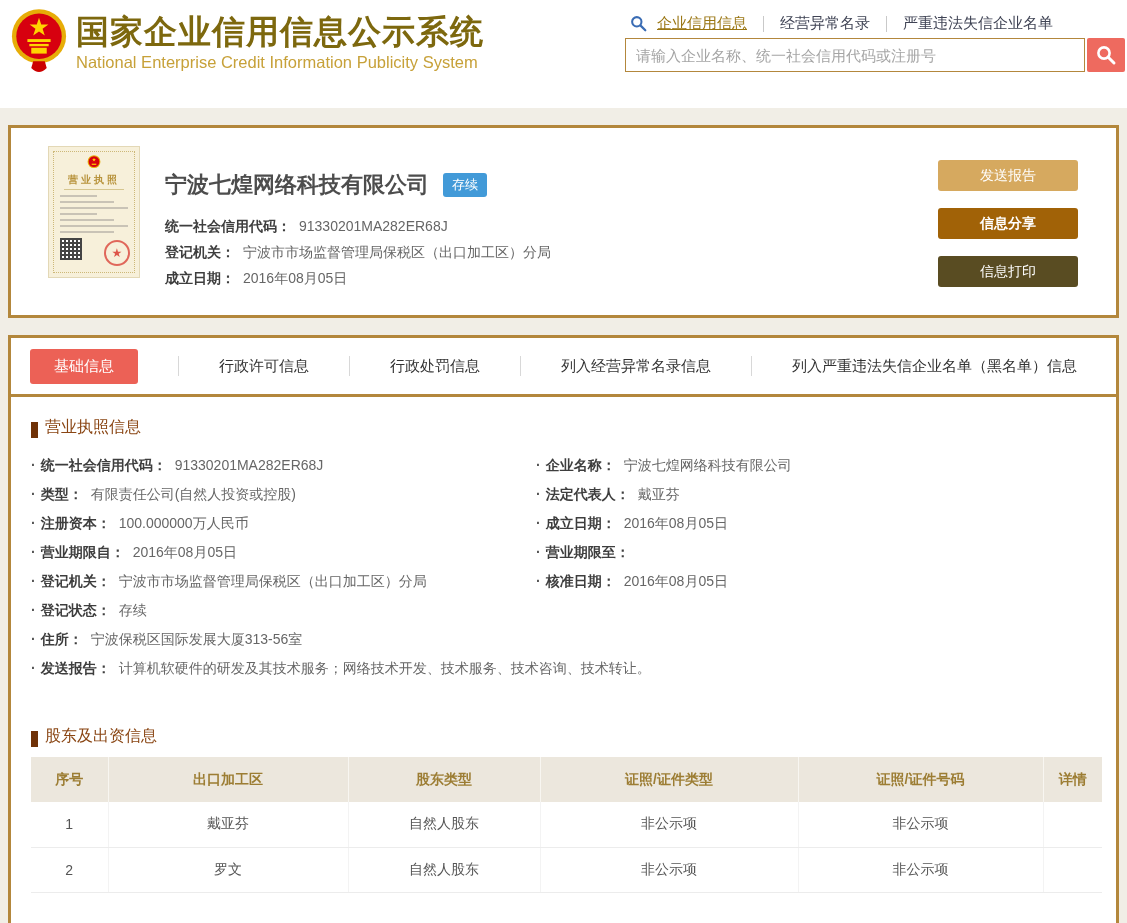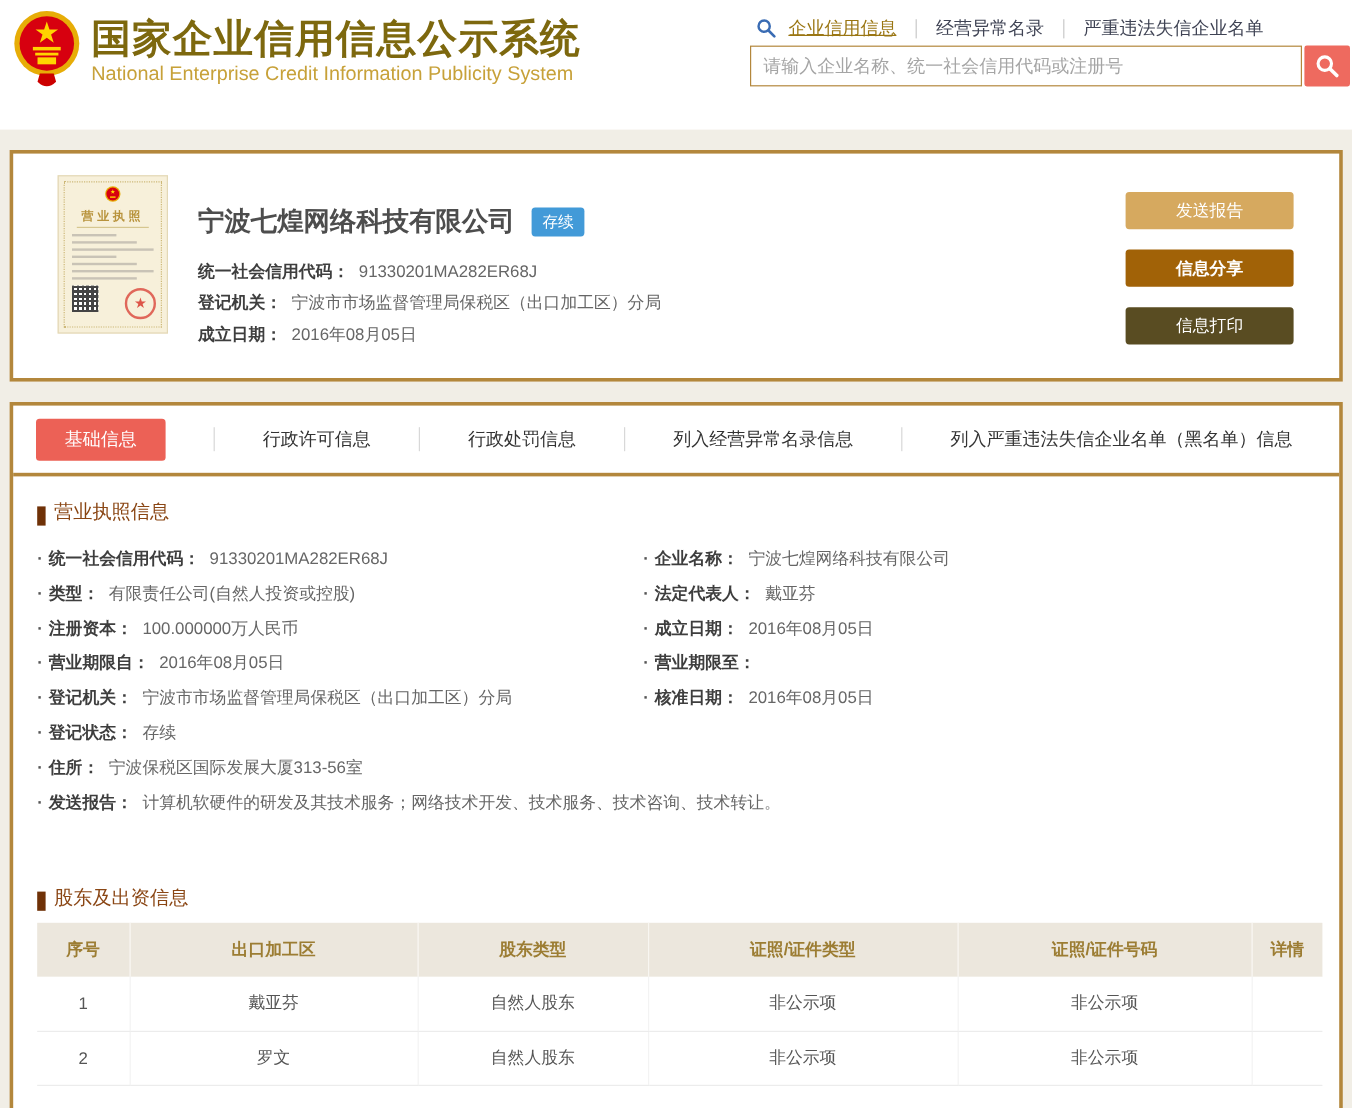--- a/index.html
+++ b/index.html
@@ -285,21 +285,21 @@
       </div>
       <div class="frow">
         <div class="fcell full">
             <span class="dot">·</span>
             <b>发送报告：</b>
             <span class="val">计算机软硬件的研发及其技术服务；网络技术开发、技术服务、技术咨询、技术转让。</span>
           </div>
       </div>
     </div>
 
-    <div class="section-title" style="margin-top:55px;">
+    <div class="section-title" style="margin-top:43px;">
       <span class="bar"></span>
       <span class="txt">股东及出资信息</span>
     </div>
 
     <table class="shareholders-table">
       <colgroup>
         <col class="col-idx">
           <col class="col-name">
           <col class="col-type">
         <col class="col-certtype">

